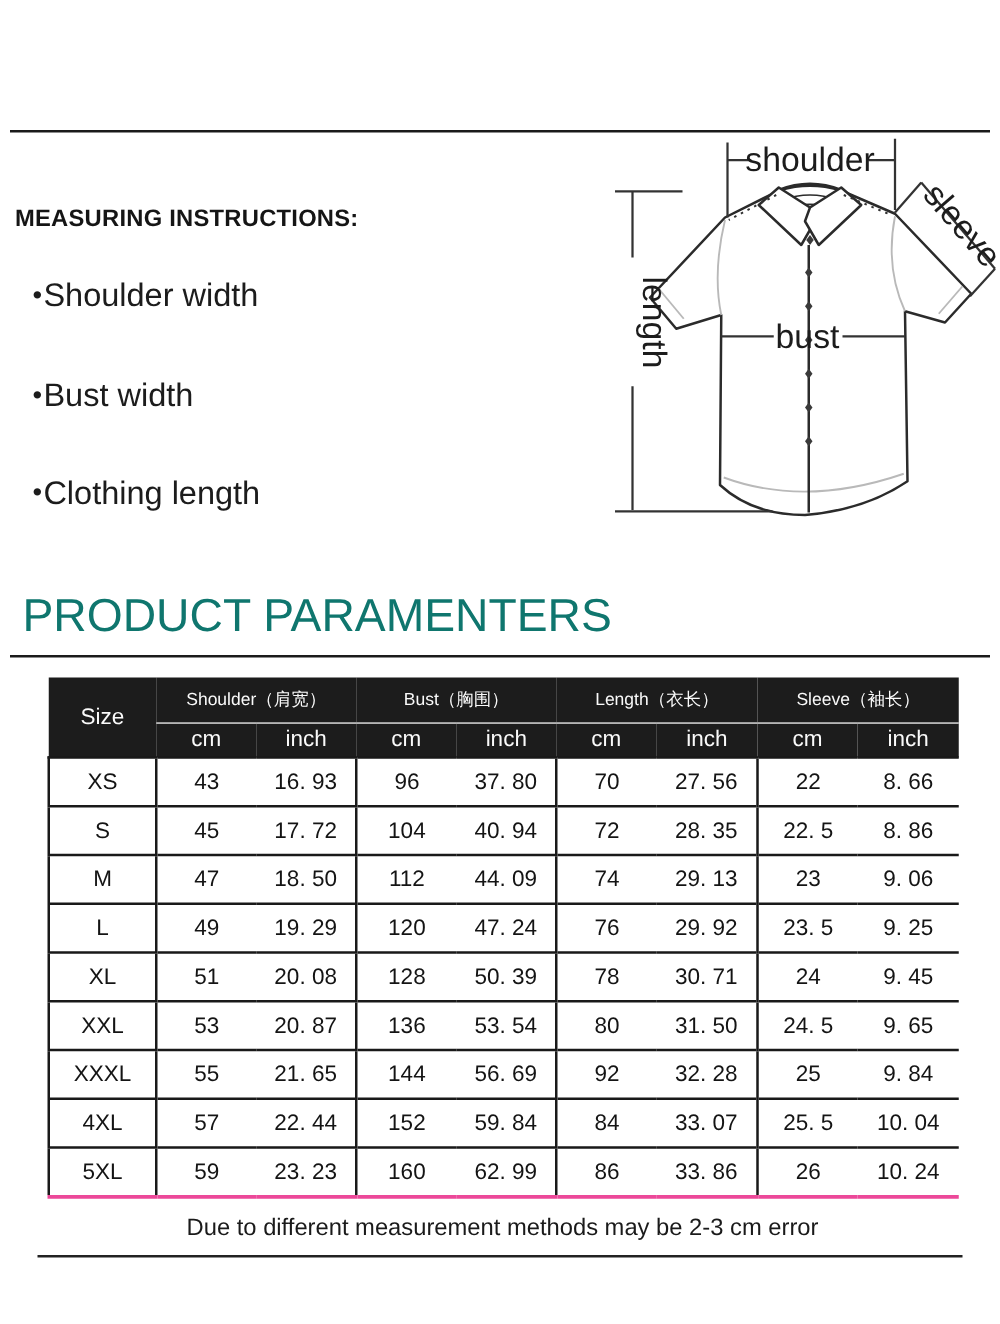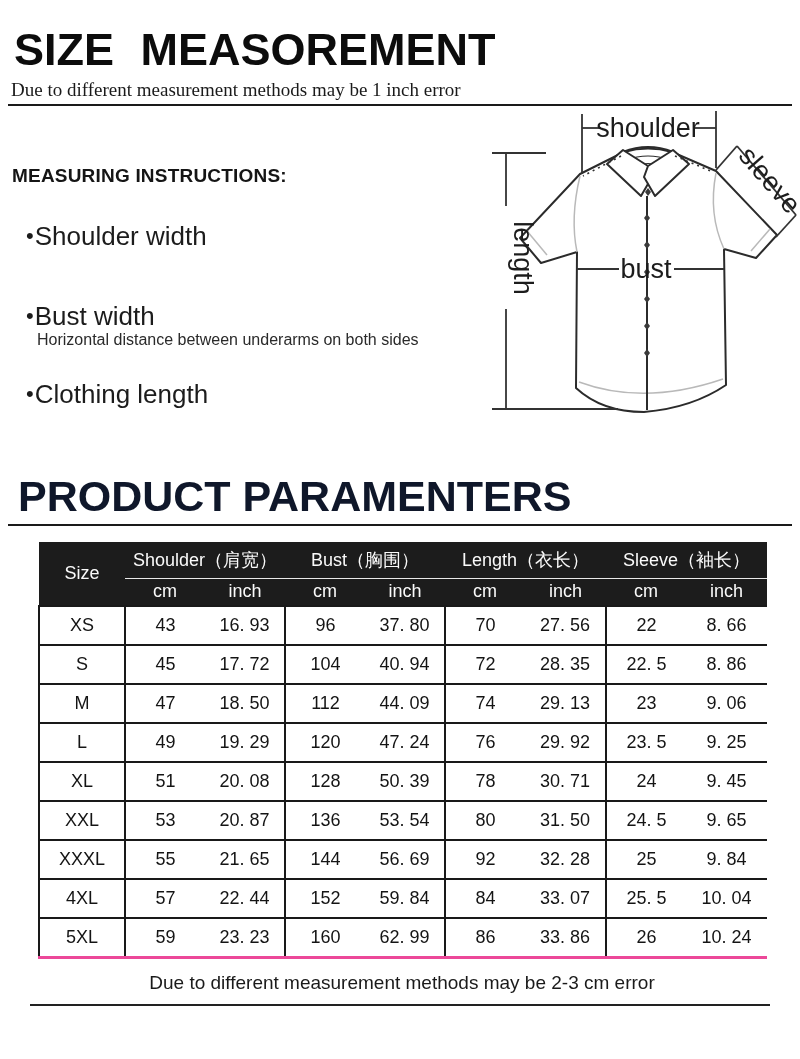--- a/index.html
+++ b/index.html
@@ -5,21 +5,21 @@
   html,body{margin:0;padding:0;background:#ffffff;}
   #page{position:relative;width:800px;height:1059px;background:#fff;overflow:hidden;
         font-family:"Liberation Sans",sans-serif;color:#111;}
   .abs{position:absolute;}
 
   
   .h-main{left:14px;top:24px;font-size:45px;font-weight:900;letter-spacing:0px;
           word-spacing:14px;color:#0c0c0c;white-space:nowrap;}
   .h-sub{left:11px;top:79px;font-family:"Liberation Serif",serif;font-size:19px;color:#1a1a1a;white-space:nowrap;}
   .rule1{left:8px;top:104px;width:784px;height:2px;background:#1a1a1a;}
-  .h-product{left:18px;top:472px;font-size:43px;font-weight:700;letter-spacing:0px;color:#0f172a;white-space:nowrap;}
+  .h-product{left:18px;top:472px;font-size:37px;font-weight:400;letter-spacing:0px;color:#0f766e;white-space:nowrap;}
   .rule2{left:8px;top:524px;width:784px;height:2px;background:#1a1a1a;}
 
   
   .mi-head{left:12px;top:165px;font-size:19px;font-weight:bold;letter-spacing:0.2px;color:#151515;}
   .mi-term{font-size:26px;font-weight:400;color:#1c1c1c;white-space:nowrap;}
   .mi-desc{font-size:16px;color:#2a2a2a;white-space:nowrap;}
   .t1{left:26px;top:221px;} .d1{left:37px;top:252px;}
   .t2{left:26px;top:301px;} .d2{left:37px;top:331px;}
   .t3{left:26px;top:379px;} .d3{left:37px;top:409px;}
   .bullet{font-size:22px;vertical-align:2px;margin-right:1px;}
@@ -28,45 +28,42 @@
   .shirt{left:440px;top:106px;}
   .diag-text{font-family:"Liberation Sans",sans-serif;font-size:27px;fill:#1c1c1c;}
 
   
   .size-table{left:38px;top:542px;width:728px;border-collapse:collapse;table-layout:fixed;
               font-size:18px;color:#141414;}
   .size-table th,.size-table td{text-align:center;vertical-align:middle;padding:0;font-weight:400;}
   .size-table thead th{background:#1c1c1c;color:#fafafa;}
   .size-table thead tr.gr{height:36px;}
   .size-table thead tr.un{height:28px;}
-  .size-table thead th.grp{border-bottom:1px solid #e8e8e8;font-size:18px;text-align:center;}
+  .size-table thead th.grp{border-bottom:1px solid #e8e8e8;font-size:14px;text-align:center;}
   .size-table tbody tr{height:39px;}
   .size-table tbody td{border-top:2px solid #191919;}
   .size-table tbody tr:last-child td{border-bottom:3px solid #ec4899;}
   .size-table tbody td:first-child{border-left:2px solid #191919;}
   .size-table tbody td.gsep{border-left:2px solid #191919;}
 
   .footnote{left:38px;top:972px;width:728px;text-align:center;font-size:19px;color:#1a1a1a;}
   .rule3{left:30px;top:1004px;width:740px;height:2px;background:#222;}
 </style>
 </head>
 <body>
 
 <div id="page">
 
-  <div class="abs h-main">SIZE MEASOREMENT</div>
-  <div class="abs h-sub">Due to different measurement methods may be 1 inch error</div>
   <div class="abs rule1"></div>
 
   <div class="abs mi-term t1"><span class="bullet">•</span><span>Shoulder width</span></div>
 
   <div class="abs mi-head">MEASURING INSTRUCTIONS:</div>
 
   <div class="abs mi-term t2"><span class="bullet">•</span><span>Bust width</span></div>
-  <div class="abs mi-desc d2">Horizontal distance between underarms on both sides</div>
 
   <div class="abs mi-term t3"><span class="bullet">•</span><span>Clothing length</span></div>
 
   <svg class="abs shirt" width="360" height="350" viewBox="0 0 360 350">
     <g stroke="#2b2b2b" stroke-width="2" fill="#ffffff" stroke-linejoin="round">
 
       <path d="M 140,68 L 80,132 L 101,157 L 137,146 L 136,282
                Q 162,306 204,306 Q 252,302 286,279 L 284,143
                L 316,152 L 337,129 L 276,65 L 232,46 Q 208,39 184,46 Z"></path>
     </g>

